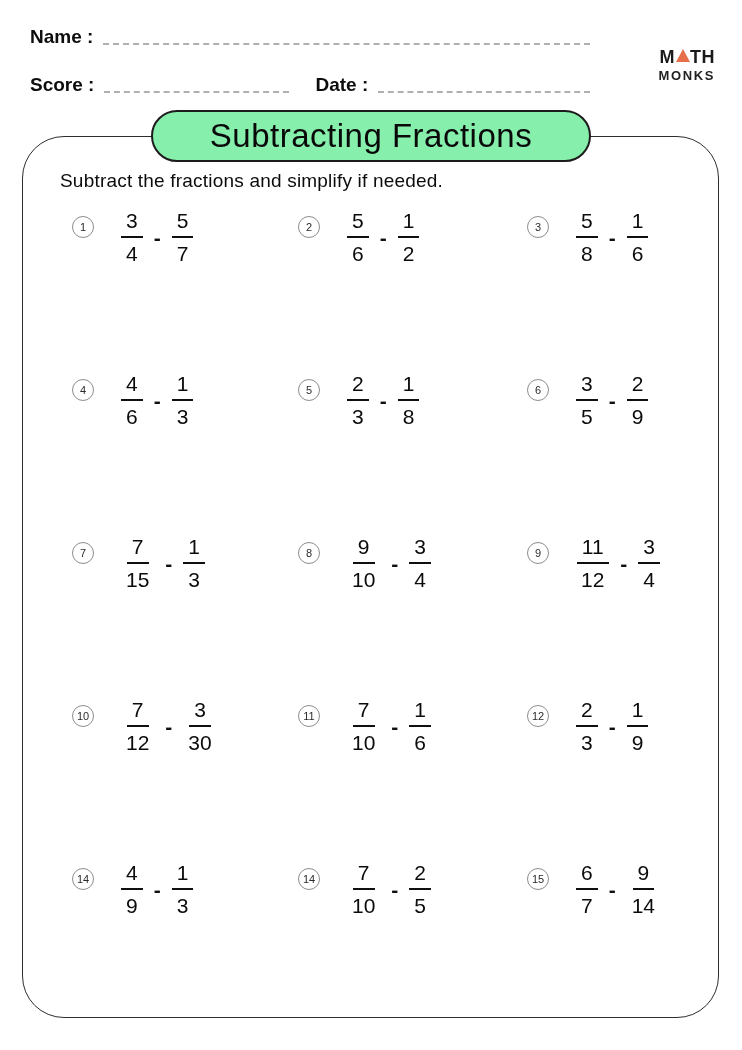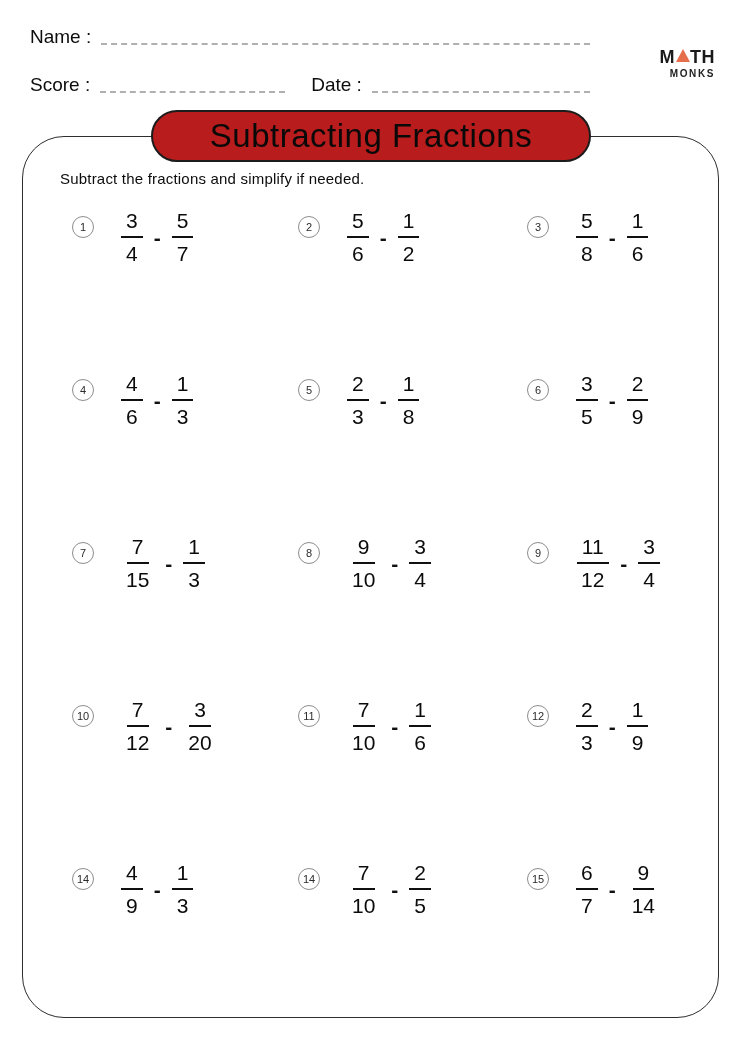--- a/index.html
+++ b/index.html
@@ -7,51 +7,51 @@
   body {
     font-family: "Liberation Sans", sans-serif;
     background: #ffffff;
     position: relative;
     overflow: hidden;
     color: #111;
   }
 
   
   .hdr-row { position: absolute; display: flex; align-items: flex-end; }
-  .hdr-label { font-size: 19px; font-weight: 400; color: #0d0d0d; white-space: nowrap; }
+  .hdr-label { font-size: 19px; font-weight: 700; color: #0d0d0d; white-space: nowrap; }
   .dash-line { border-bottom: 2px dashed #b0b0b0; height: 1px; margin-bottom: 3px; margin-left: 10px; }
   .row-name { left: 30px; top: 26px; width: 560px; }
   .row-name .dash-line { flex: 1; }
   .row-score { left: 30px; top: 66px; width: 560px; margin-top: 8px; }
   .dash-score { width: 185px; }
   .date-label { margin-left: 26px; }
   .dash-date { flex: 1; }
 
   
   .logo { position: absolute; right: 27px; top: 47px; text-align: right; }
   .logo-main { display: flex; align-items: baseline; justify-content: flex-end; font-size: 18px; font-weight: 700; letter-spacing: 0.5px; color: #1a1a1a; }
   .logo-tri { display: inline-block; width: 0; height: 0;
     border-left: 7px solid transparent; border-right: 7px solid transparent;
     border-bottom: 13px solid #e66e4a; margin: 0 0.5px; position: relative; top: -1px; }
-  .logo-sub { font-size: 10px; font-weight: 600; letter-spacing: 1.6px; color: #222; margin-top: 0; }
+  .logo-sub { font-size: 13px; font-weight: 600; letter-spacing: 1.6px; color: #222; margin-top: 0; }
 
   
   .sheet {
     position: absolute; left: 22px; top: 136px; width: 697px; height: 882px;
     border: 1.6px solid #2e2e2e; border-radius: 42px; background: #fff;
   }
   .title-box {
     position: absolute; left: 50%; transform: translateX(-50%); top: 110px;
-    width: 440px; height: 52px; background: #b91c1c;
+    width: 440px; height: 52px; background: #86efac;
     border: 2px solid #1c1c1c; border-radius: 28px;
     display: flex; align-items: center; justify-content: center;
     font-size: 33px; font-weight: 400; letter-spacing: 0.5px; color: #090909;
     z-index: 2; white-space: nowrap;
   }
-  .instruction { position: absolute; left: 60px; top: 170px; font-size: 15px; color: #0c0c0c; letter-spacing: 0.2px; }
+  .instruction { position: absolute; left: 60px; top: 170px; font-size: 19px; color: #0c0c0c; letter-spacing: 0.2px; }
 
   
   .problems {
     position: absolute; left: 72px; top: 203px;
     display: grid;
     grid-template-columns: 226px 229px 190px;
     grid-auto-rows: 163px;
     align-items: start;
   }
   .problem { display: flex; align-items: center; height: 68px; }
@@ -217,21 +217,21 @@
 
   <div class="problem">
     <span class="p-circle">10</span>
     <span class="frac frac-1">
       <span class="num">7</span>
       <span class="den">12</span>
     </span>
     <span class="minus">-</span>
     <span class="frac">
       <span class="num">3</span>
-      <span class="den">20</span>
+      <span class="den">30</span>
     </span>
   </div>
 
   <div class="problem">
     <span class="p-circle">11</span>
     <span class="frac frac-1">
       <span class="num">7</span>
       <span class="den">10</span>
     </span>
     <span class="minus">-</span>

